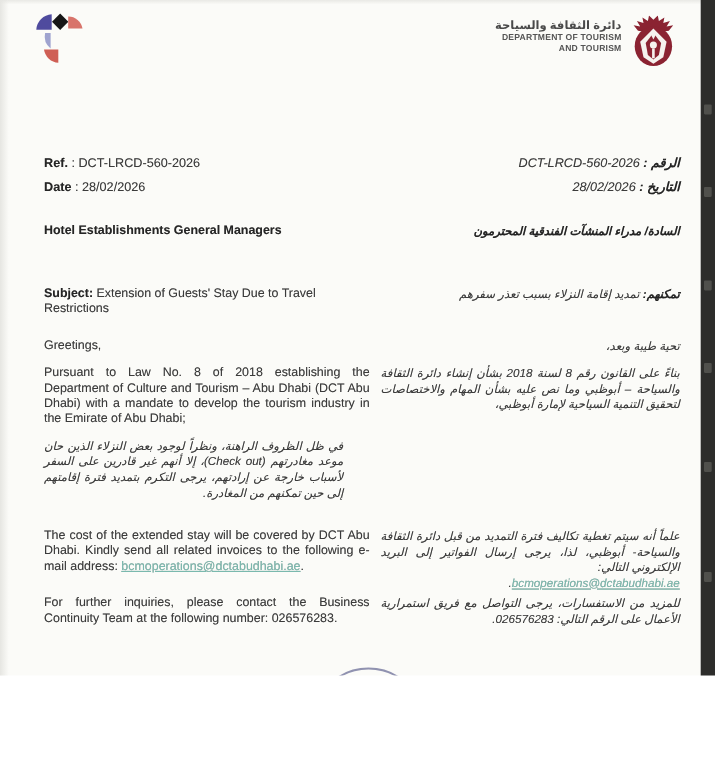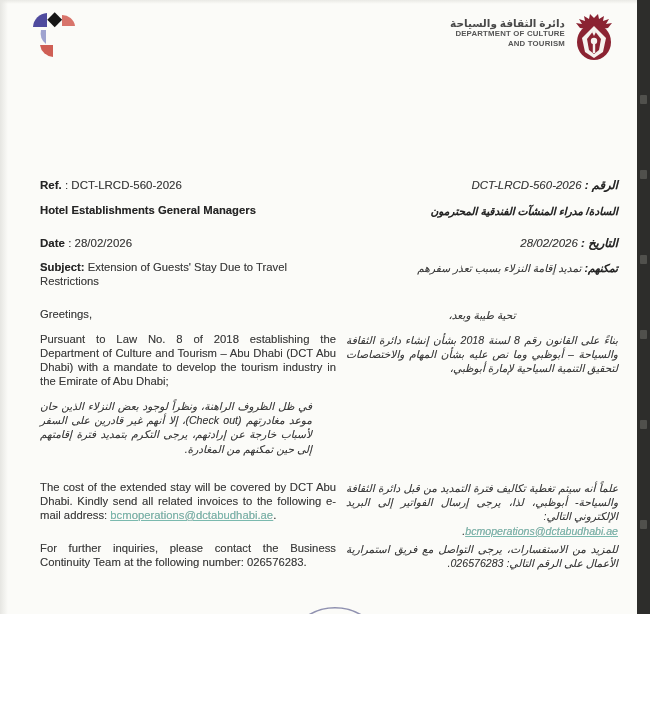--- a/index.html
+++ b/index.html
@@ -33,21 +33,21 @@
   
   .brand-logo{position:absolute;left:31px;top:12px;}
   .dct-logo{position:absolute;right:34px;top:14px;display:flex;align-items:flex-start;gap:7px;}
   .dct-logo .wordmark{text-align:right;padding-top:3px;}
   .dct-logo .ar{font-size:10.5px;color:#4a4a4a;font-weight:bold;direction:rtl;line-height:12px;}
   .dct-logo .en{font-size:7.8px;color:#555;font-weight:bold;letter-spacing:.2px;line-height:9.5px;}
   
   .row{position:absolute;left:40px;width:578px;display:flex;justify-content:space-between;align-items:flex-start;}
   .col-en{width:296px;font-size:11.3px;line-height:13.9px;text-align:justify;text-shadow:0 0 .6px rgba(70,70,70,.45);}
   .col-ar{width:272px;direction:rtl;font-size:10.6px;line-height:14.2px;text-align:justify;text-shadow:0 0 .6px rgba(70,70,70,.45);font-style:italic;}
-  .meta-line{font-size:11.5px;line-height:22px;margin-top:36px;}
+  .meta-line{font-size:11.5px;line-height:22px;}
   .meta-line b{color:#252525;}
   b,.bold{color:#252525;}
   .email{color:#7ab9ae;text-decoration:underline;text-underline-offset:1px;cursor:pointer;}
   
   .seal{position:absolute;left:281px;top:604px;z-index:2;opacity:.9;}
   
   .closing-en{position:absolute;left:40px;top:672px;font-size:11.5px;color:#3a3a3a;text-shadow:0 0 .6px rgba(70,70,70,.45);}
   .highlight-box{
     position:absolute;left:28px;top:687px;width:182px;height:40px;
     border:2.5px solid #bf4136;z-index:3;background:transparent;
@@ -80,21 +80,21 @@
       <rect x="18.5" y="2.5" width="10.5" height="10.5" transform="rotate(45 23.7 7.7)" fill="#161616"></rect>
       <path d="M31 14 L31 3 A13 13 0 0 1 44 14 Z" fill="#d8746b"></path>
       <path d="M10 18 A14 14 0 0 0 15 32 L15 18 Z" fill="#9fa3cf"></path>
       <path d="M9 33 A14 14 0 0 0 22 45 L22 33 Z" fill="#cf5f55"></path>
     </svg>
   </div>
 
   <div class="dct-logo">
     <div class="wordmark">
       <div class="ar">دائرة الثقافة والسياحة</div>
-      <div class="en">DEPARTMENT OF CULTURE</div>
+      <div class="en">DEPARTMENT OF TOURISM</div>
       <div class="en">AND TOURISM</div>
     </div>
     <span>
       <svg width="44" height="48" viewBox="0 0 44 48" aria-hidden="true">
         <path d="M22 4 L18 0 L17 5 L12 2 L13 7 L7 5 L10 10 L4 9 L8 14 L22 16 L36 14 L40 9 L34 10 L37 5 L31 7 L32 2 L27 5 L26 0 Z" fill="#8b2332"></path>
         <ellipse cx="22" cy="28" rx="17" ry="18" fill="#8b2332"></ellipse>
         <path d="M22 12 L10 24 L13 38 L22 44 L31 38 L34 24 Z" fill="#f6f2ee"></path>
         <path d="M22 16 L15 25 L17 36 L22 40 L27 36 L29 25 Z" fill="#8b2332"></path>
         <path d="M20 18 L22 14 L24 18 L22 22 Z" fill="#f6f2ee"></path>
         <circle cx="22" cy="27" r="3.2" fill="#f6f2ee"></circle>
@@ -119,21 +119,21 @@
     <div class="col-ar" style="text-align:right"><b>السادة/ مدراء المنشآت الفندقية المحترمون</b></div>
   </div>
 
   <div class="row" style="top:261px">
     <div class="col-en" style="text-align:left"><b>Subject:</b><span> Extension of Guests' Stay Due to Travel Restrictions</span></div>
     <div class="col-ar" style="text-align:right"><b>تمكنهم:</b><span> تمديد إقامة النزلاء بسبب تعذر سفرهم</span></div>
   </div>
 
   <div class="row" style="top:308px">
     <div class="col-en" style="text-align:left">Greetings,</div>
-    <div class="col-ar" style="text-align:center">تحية طيبة وبعد،</div>
+    <div class="col-ar" style="text-align:right">تحية طيبة وبعد،</div>
   </div>
 
   <div class="row" style="top:333px">
     <div class="col-en">Pursuant to Law No. 8 of 2018 establishing the Department of Culture and Tourism – Abu Dhabi (DCT Abu Dhabi) with a mandate to develop the tourism industry in the Emirate of Abu Dhabi;</div>
     <div class="col-ar">بناءً على القانون رقم 8 لسنة 2018 بشأن إنشاء دائرة الثقافة والسياحة – أبوظبي وما نص عليه بشأن المهام والاختصاصات لتحقيق التنمية السياحية لإمارة أبوظبي،</div>
   </div>
 
   <div class="row" style="top:399px">
     <div class="col-ar">في ظل الظروف الراهنة، ونظراً لوجود بعض النزلاء الذين حان موعد مغادرتهم (Check out)، إلا أنهم غير قادرين على السفر لأسباب خارجة عن إرادتهم، يرجى التكرم بتمديد فترة إقامتهم إلى حين تمكنهم من المغادرة.</div>
   </div>

